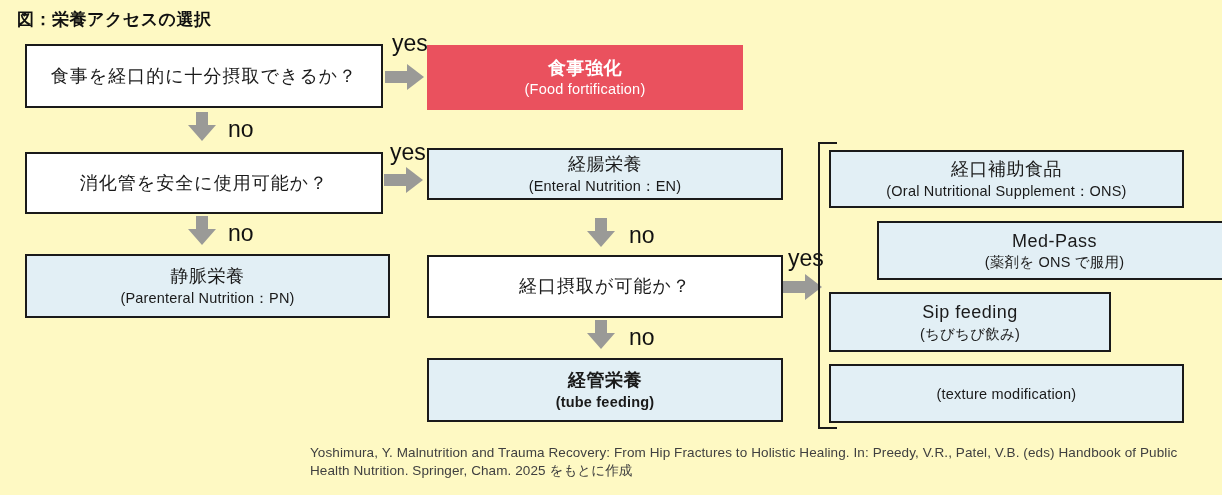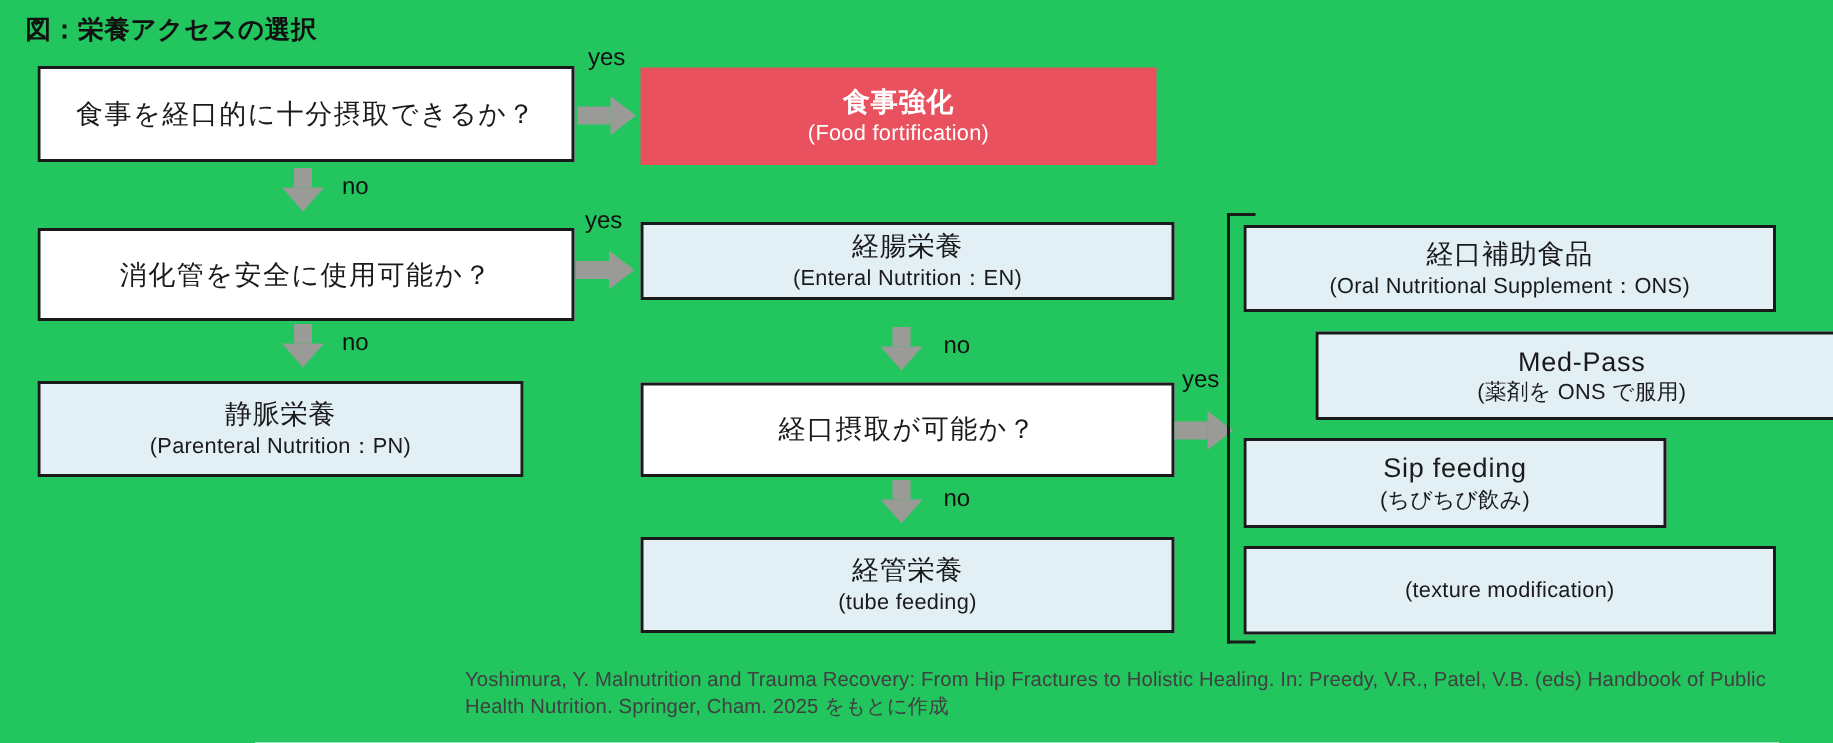--- a/index.html
+++ b/index.html
@@ -1,36 +1,36 @@
 <!DOCTYPE html>
 <html><head>
 <meta charset="utf-8">
 <style>
   html,body{margin:0;padding:0;background:#fff;}
   #canvas{
-    position:relative;width:1222px;height:495px;background:#22c55e;
+    position:relative;width:1222px;height:495px;background:#fef9c3;
     font-family:"Liberation Sans","DejaVu Sans",sans-serif;overflow:hidden;
     color:#1a1a1a;
   }
   .title{
     position:absolute;left:17px;top:8px;font-size:17px;font-weight:bold;
     letter-spacing:0.5px;color:#111;
   }
   .box{
     position:absolute;box-sizing:border-box;border:2.5px solid #1a1a1a;background:#fff;
     display:flex;flex-direction:column;align-items:center;justify-content:center;
     text-align:center;line-height:1.25;
   }
   .box.blue{background:#e2eff5;}
   .box.red{background:#ea515e;border:none;color:#fff;}
   .jp{font-size:18px;letter-spacing:0.5px;}
   .en{font-size:14.5px;margin-top:1px;letter-spacing:0.2px;}
   .box.red .jp{font-weight:bold;}
   .qtext{font-size:18px;letter-spacing:1px;}
-  .edge-label{position:absolute;font-size:16px;color:#111;}
+  .edge-label{position:absolute;font-size:23px;color:#111;}
   
   .arrow-right{position:absolute;display:flex;align-items:center;}
   .arrow-right .shaft{width:22px;height:12px;background:#9a9a97;}
   .arrow-right .head{width:0;height:0;border-left:17px solid #9a9a97;border-top:13px solid transparent;border-bottom:13px solid transparent;}
   .arrow-down{position:absolute;display:flex;flex-direction:column;align-items:center;}
   .arrow-down .shaft{width:12px;height:13px;background:#9a9a97;}
   .arrow-down .head{width:0;height:0;border-top:16px solid #9a9a97;border-left:14px solid transparent;border-right:14px solid transparent;}
   .bracket{
     position:absolute;left:818px;top:142px;width:17px;height:283px;
     border-left:2.5px solid #1a1a1a;border-top:2.5px solid #1a1a1a;border-bottom:2.5px solid #1a1a1a;
@@ -50,21 +50,21 @@
   <div class="box" style="left:25px;top:44px;width:358px;height:64px;">
     <div class="qtext">食事を経口的に十分摂取できるか？</div>
   </div>
 
   <div class="edge-label" style="left:392px;top:30px;">yes</div>
   <div class="arrow-right" style="left:385px;top:64px;">
     <div class="shaft"></div>
       <div class="head"></div>
   </div>
 
-  <div class="box red" style="left:427px;top:45px;width:344px;height:65px;">
+  <div class="box red" style="left:427px;top:45px;width:316px;height:65px;">
     <div class="jp">食事強化</div>
     <div class="en">(Food fortification)</div>
   </div>
 
   <div class="arrow-down" style="left:188px;top:112px;">
     <div class="shaft"></div>
       <div class="head"></div>
   </div>
   <div class="edge-label" style="left:228px;top:116px;">no</div>
 
@@ -82,21 +82,21 @@
     <div class="jp">経腸栄養</div>
     <div class="en">(Enteral Nutrition：EN)</div>
   </div>
 
   <div class="arrow-down" style="left:188px;top:216px;">
     <div class="shaft"></div>
       <div class="head"></div>
   </div>
   <div class="edge-label" style="left:228px;top:220px;">no</div>
 
-  <div class="box blue" style="left:25px;top:254px;width:324px;height:64px;">
+  <div class="box blue" style="left:25px;top:254px;width:365px;height:64px;">
     <div class="jp">静脈栄養</div>
     <div class="en">(Parenteral Nutrition：PN)</div>
   </div>
 
   <div class="arrow-down" style="left:587px;top:218px;">
     <div class="shaft"></div>
       <div class="head"></div>
   </div>
   <div class="edge-label" style="left:629px;top:222px;">no</div>
 
@@ -109,21 +109,21 @@
     <div class="shaft"></div>
       <div class="head"></div>
   </div>
 
   <div class="arrow-down" style="left:587px;top:320px;">
     <div class="shaft"></div>
       <div class="head"></div>
   </div>
   <div class="edge-label" style="left:629px;top:324px;">no</div>
 
-  <div class="box blue" style="left:427px;top:358px;width:356px;height:64px;">
+  <div class="box blue" style="left:427px;top:358px;width:356px;height:64px;font-weight:bold;">
     <div class="jp">経管栄養</div>
     <div class="en">(tube feeding)</div>
   </div>
 
   <div class="bracket"></div>
 
   <div class="box blue" style="left:829px;top:150px;width:355px;height:58px;">
     <div class="jp">経口補助食品</div>
     <div class="en">(Oral Nutritional Supplement：ONS)</div>
   </div>

